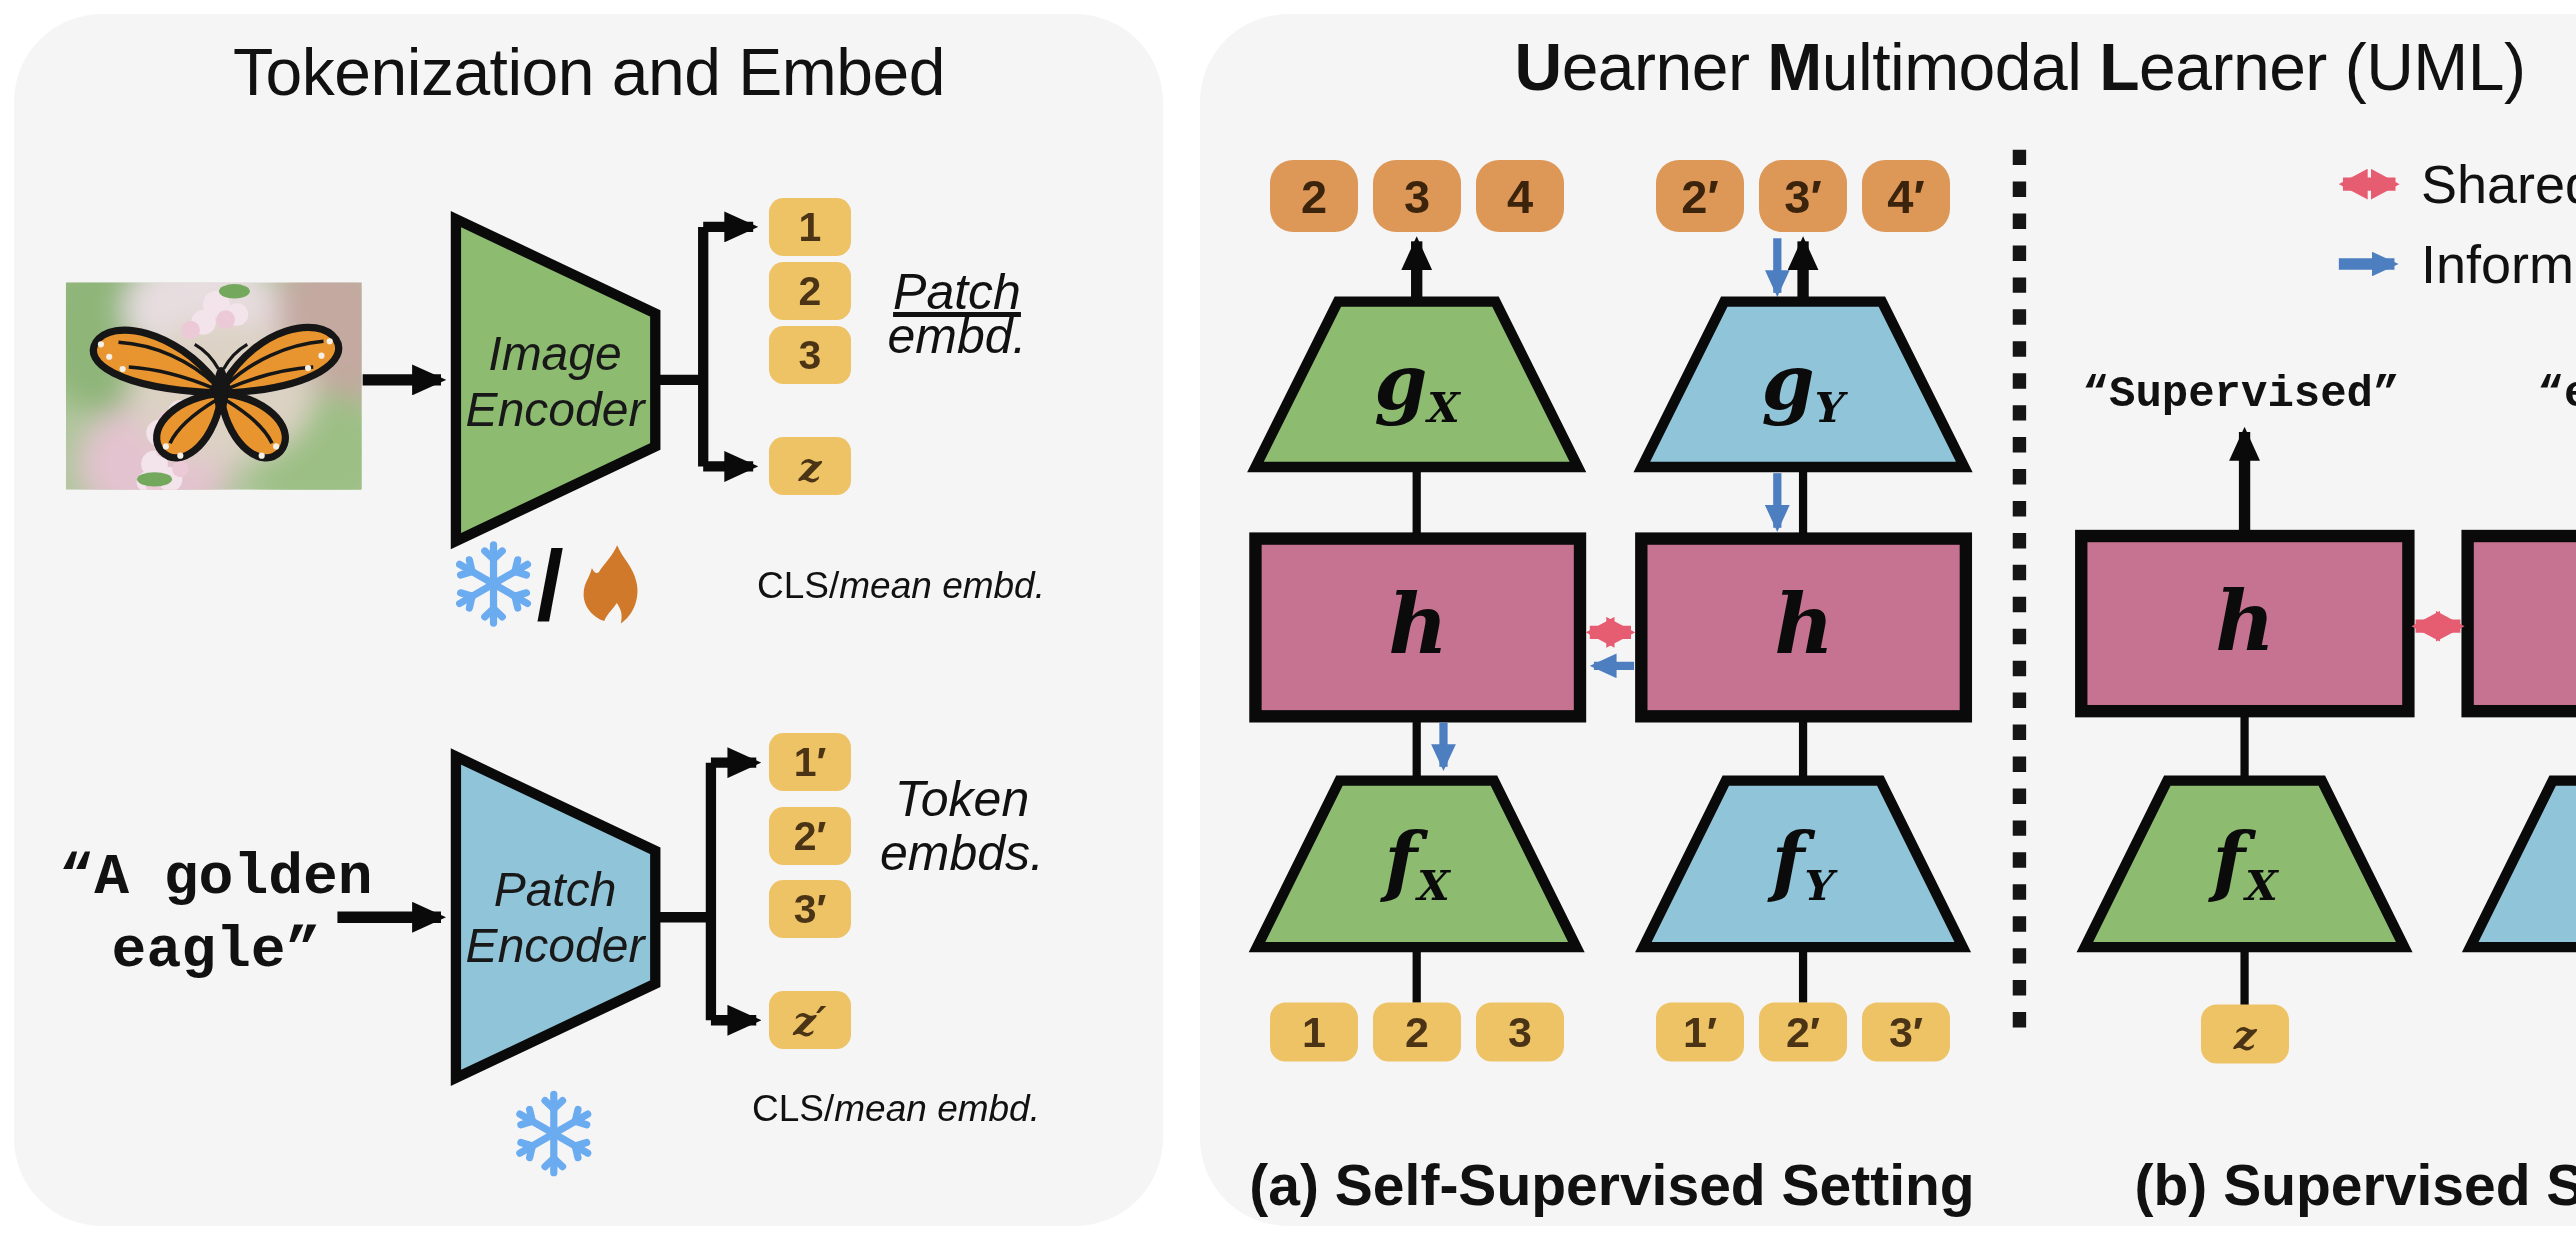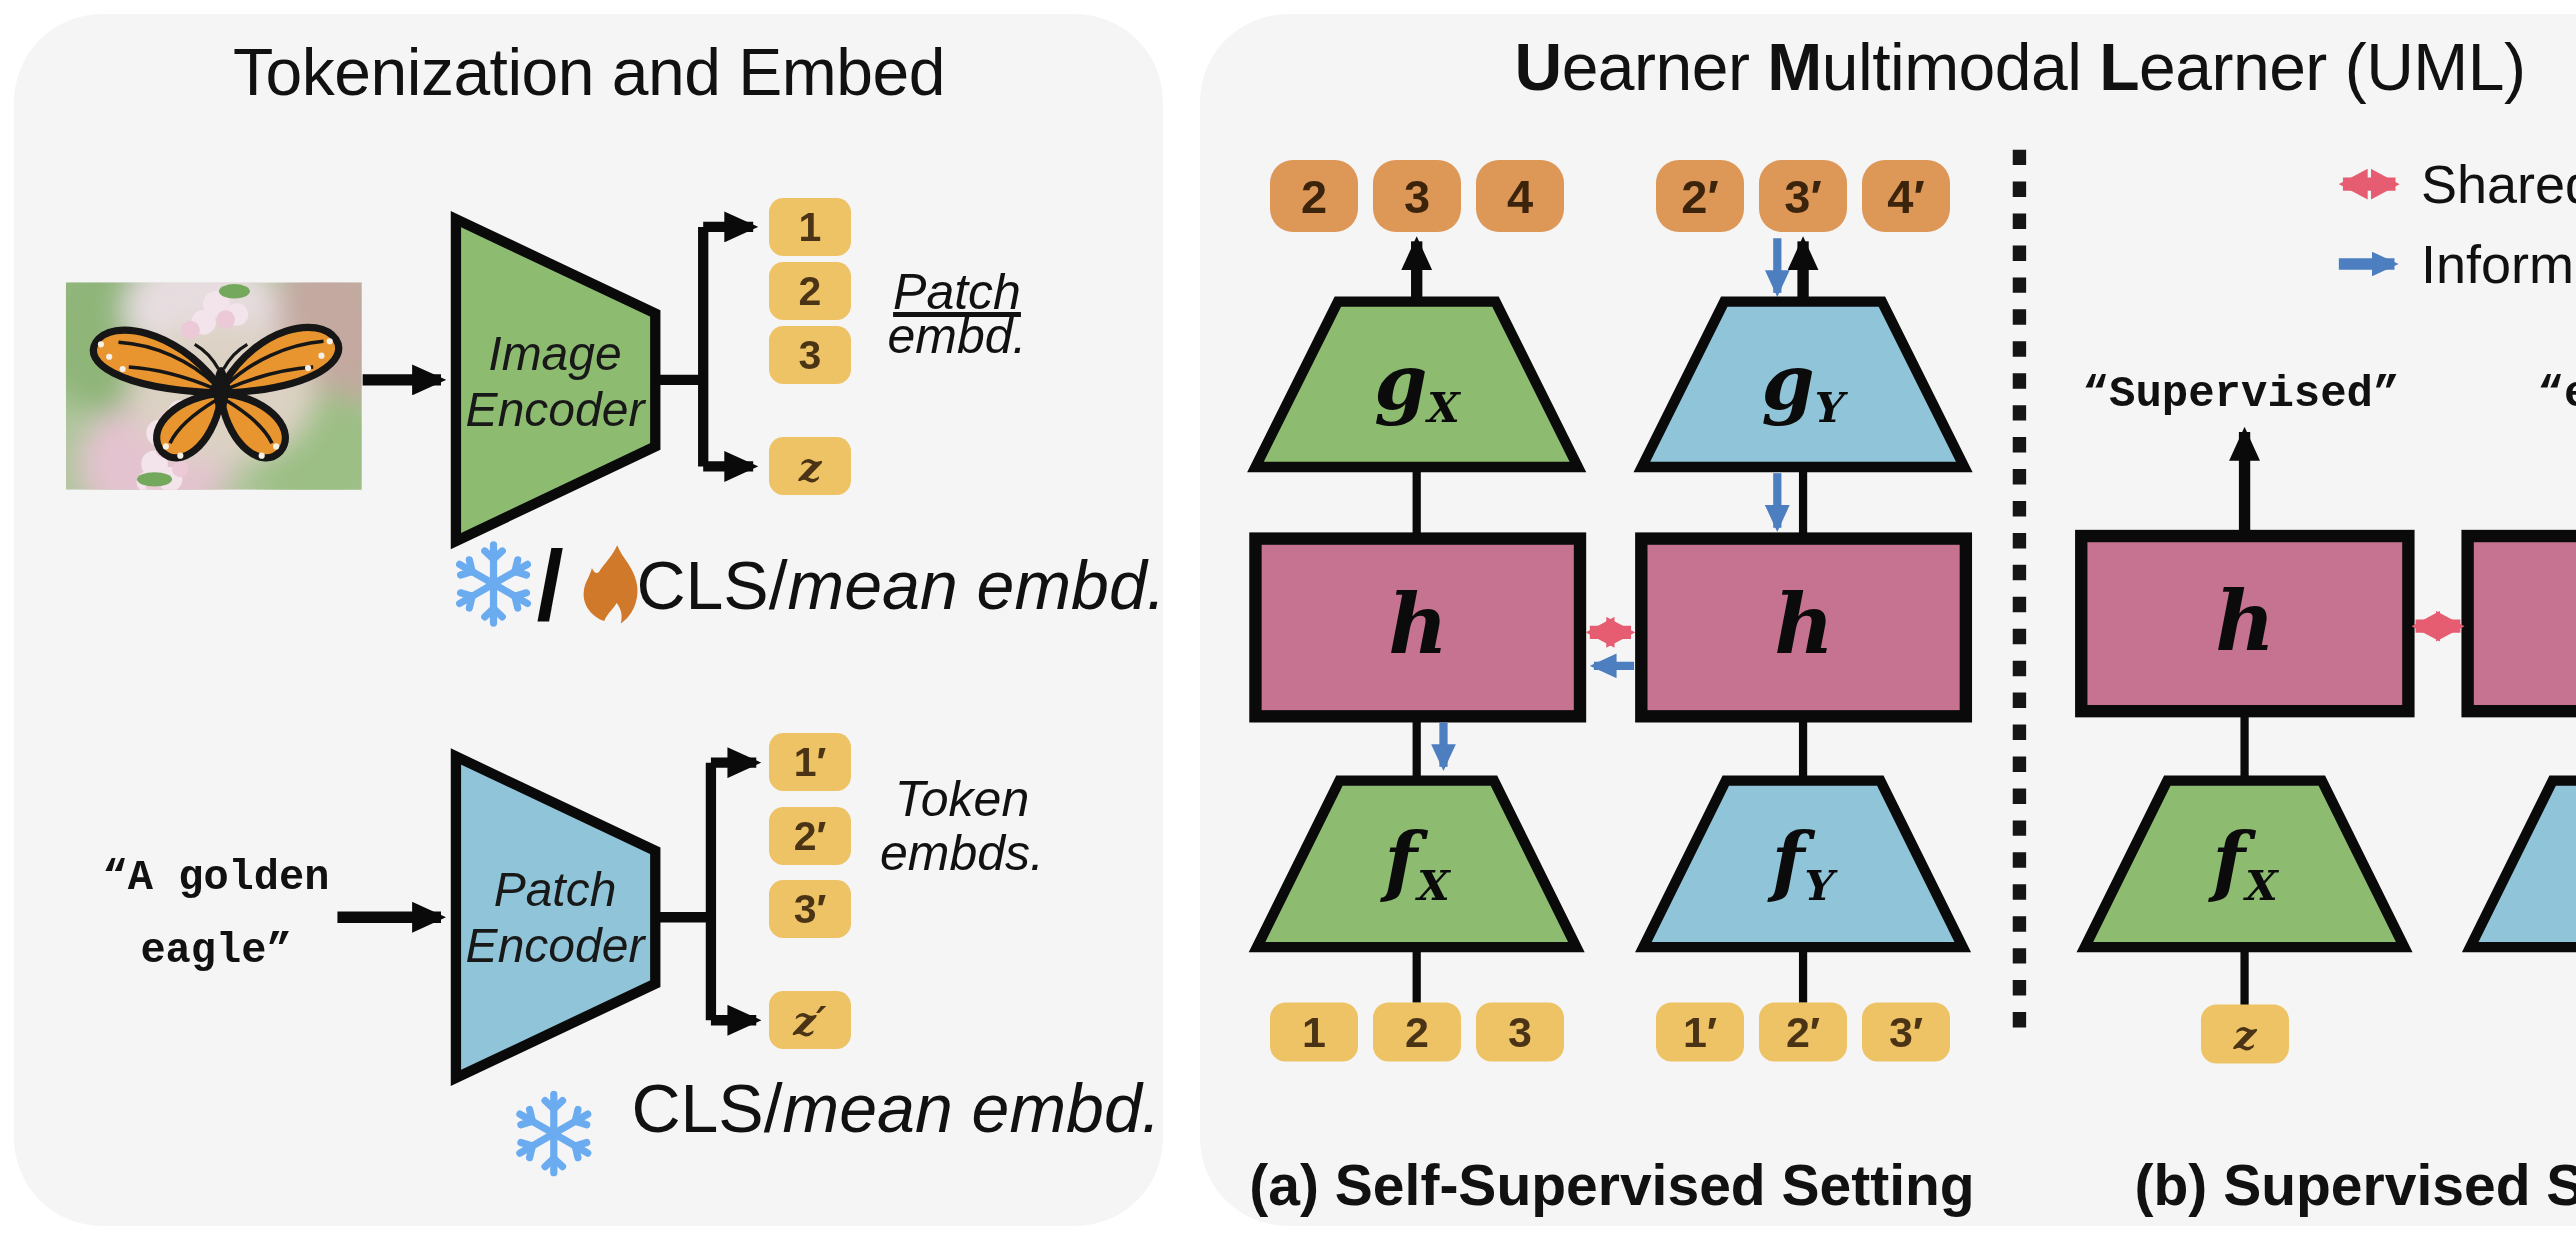--- a/index.html
+++ b/index.html
@@ -9,24 +9,24 @@
   #panel-right{left:1200px;top:14.4px;width:1639px;height:1212px;}
   svg.layer{position:absolute;left:0;top:0;width:2854px;height:1241px;pointer-events:none;}
   .ctr{position:absolute;transform:translate(-50%,-50%);white-space:nowrap;line-height:1;}
   .lft{position:absolute;transform:translate(0,-50%);white-space:nowrap;line-height:1;}
   .title{font-size:66px;font-weight:500;letter-spacing:-0.5px;}
   .title .hb{font-weight:800;}
   .caption{font-size:57px;font-weight:700;}
   .legend-text{font-size:54px;font-weight:400;}
   .ital{font-style:italic;font-size:50px;}
   .enc-label{font-style:italic;font-size:48px;color:#181818;}
-  .cls-label{font-size:68px;}
+  .cls-label{font-size:37px;}
   .cls-label .mean{font-style:italic;}
   .mono{font-family:"Liberation Mono",monospace;font-weight:700;}
-  .quote{font-size:42px;}
+  .quote{font-size:58px;}
   .blabel{font-size:44px;}
   .token{position:absolute;display:flex;align-items:center;justify-content:center;
          transform:translate(-50%,-50%);font-weight:700;}
   .tok-y{width:82px;height:58px;border-radius:14.4px;background:#eec366;color:#4a3415;font-size:41px;}
   .tok-ya{width:88px;height:59px;border-radius:15.5px;background:#eec366;color:#4a3415;font-size:43px;}
   .tok-o{width:88px;height:72px;border-radius:23px;background:#dd9757;color:#3c240c;font-size:47px;}
   .math{font-family:"DejaVu Serif",serif;font-style:italic;font-weight:700;}
   .mz{font-size:40px;font-weight:700;}
   .msub{font-size:0.55em;vertical-align:-0.3em;}
   .shape-label{font-size:76px;color:#0b0b0b;}

